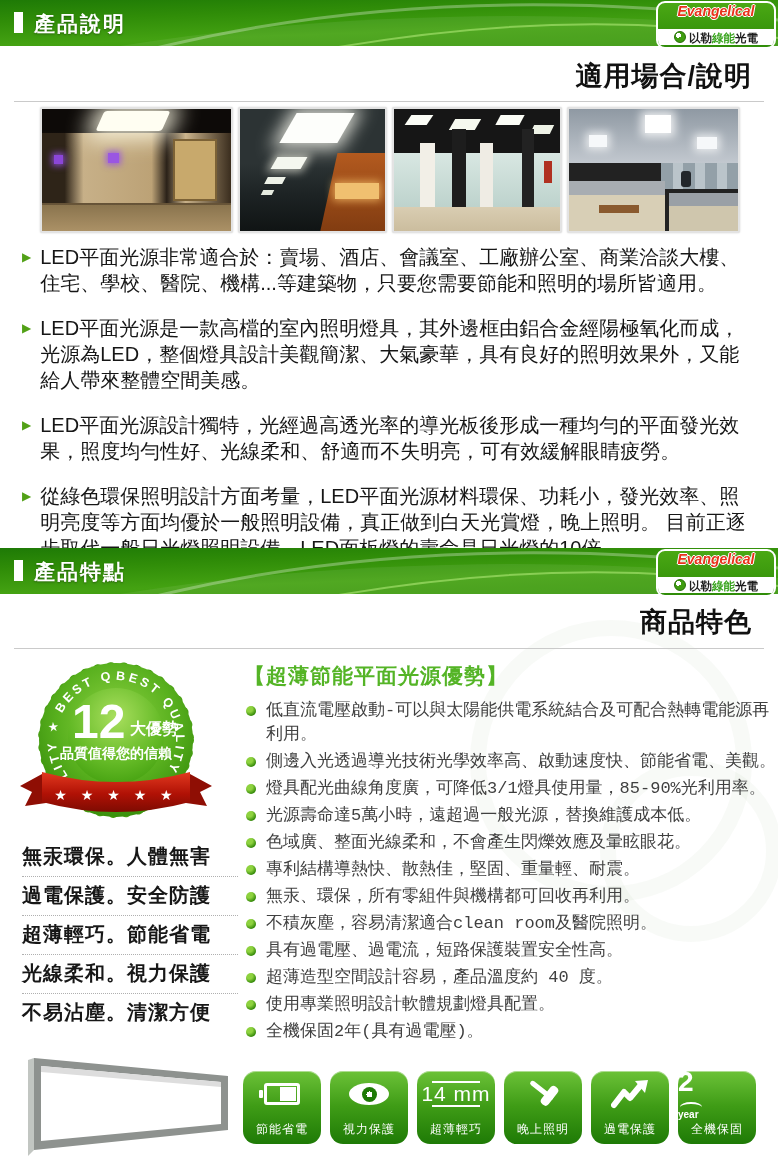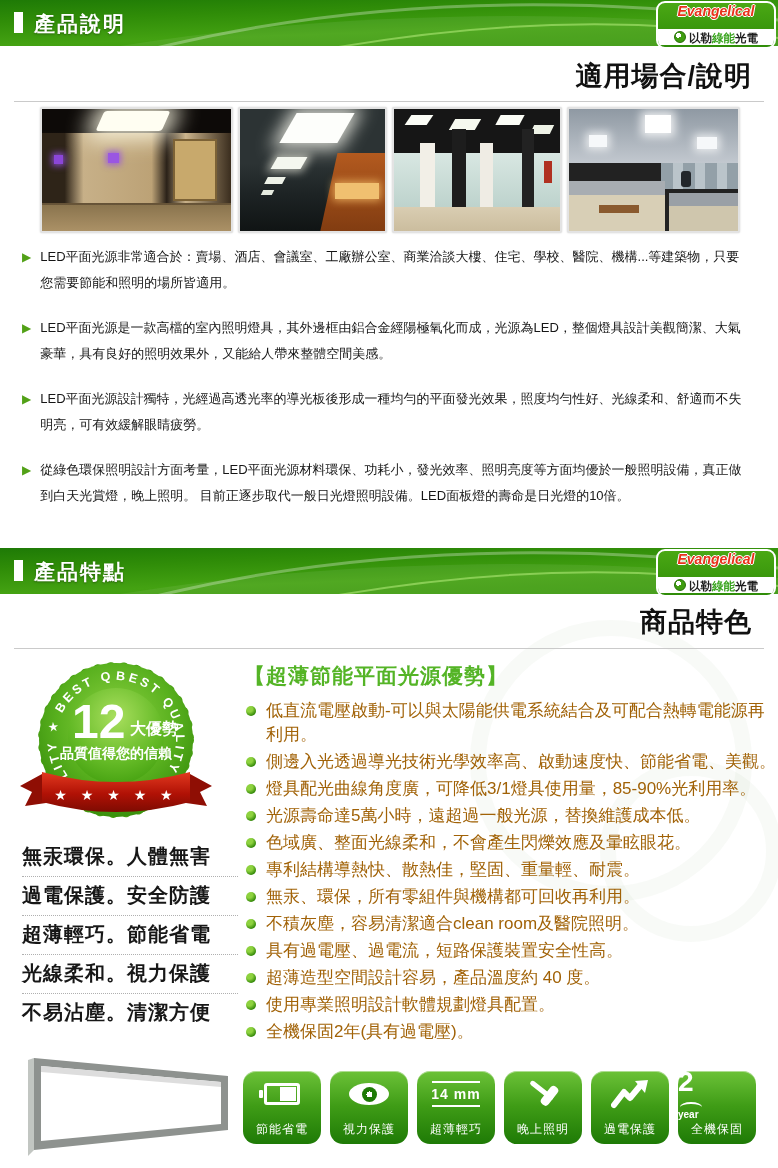--- a/index.html
+++ b/index.html
@@ -80,21 +80,21 @@
   .p4 .win{left:92px;top:54px;right:0;height:26px;background:repeating-linear-gradient(90deg,#93a0a8 0 12px,#bac4ca 12px 22px);}
   .p4 .cub1{left:0;top:72px;width:96px;height:54px;background:linear-gradient(180deg,#a8adb2 0 26%,#d8cfb6 26% 100%);}
   .p4 .cub2{left:100px;top:84px;width:73px;height:42px;background:linear-gradient(180deg,#9aa0a6 0 30%,#cfc6ad 30% 100%);}
   .p4 .desk{left:30px;top:96px;width:40px;height:8px;background:#8a5a2e;}
   .p4 .fig{left:112px;top:62px;width:10px;height:16px;background:#22262a;border-radius:3px;}
 
   
   .paras{position:absolute;left:22px;top:244px;width:726px;}
   .para{display:flex;margin:0 0 19px 0;}
   .arw{flex:0 0 auto;color:#52a117;font-size:12px;line-height:26px;margin-right:9px;}
-  .para p{margin:0;font-size:13px;line-height:26px;color:#161616;}
+  .para p{margin:0;font-size:20px;line-height:26px;color:#161616;}
 
   
   .wm{position:absolute;border:16px solid rgba(120,165,95,.05);border-radius:50%;}
 
   
   .badge{position:absolute;left:20px;top:656px;}
 
   
   .features{position:absolute;left:22px;top:838px;width:216px;}
   .feat{font-size:20px;font-weight:700;letter-spacing:1px;color:#171717;
@@ -103,40 +103,40 @@
 
   
   .panel-img{position:absolute;left:24px;top:1046px;}
 
   
   .advcol{position:absolute;left:244px;top:662px;width:532px;}
   .adv-title{margin:0 0 9px 0;font-size:21px;font-weight:700;color:#54b426;letter-spacing:1px;}
   .adv{display:flex;margin-bottom:3px;}
   .dot{flex:0 0 auto;width:10px;height:10px;border-radius:50%;margin:7px 10px 0 2px;
        background:radial-gradient(circle at 35% 30%,#8ed23f 0 3px,#2f8506 75%);}
-  .adv p{margin:0;font-size:17px;line-height:24px;color:#a16207;}
+  .adv p{margin:0;font-size:17px;line-height:24px;color:#404040;font-family:Liberation Mono, monospace;}
 
   
   .tiles{position:absolute;left:243px;top:1071px;display:flex;gap:9px;}
   .tile{width:78px;height:73px;border-radius:13px;position:relative;
         background:linear-gradient(180deg,#6cc238 0%,#3f9c16 48%,#1e7a06 100%);
         box-shadow:inset 0 1px 0 rgba(255,255,255,.45);}
   .ticon{height:46px;display:flex;align-items:center;justify-content:center;flex-direction:column;}
   .tlabel{position:absolute;left:0;right:0;bottom:6px;text-align:center;font-size:12px;color:#fff;letter-spacing:1px;}
   
   .battery{width:36px;height:22px;border:3px solid #fff;border-radius:3px;position:relative;box-sizing:border-box;}
   .battery::before{content:"";position:absolute;left:-8px;top:4px;width:4px;height:8px;background:#fff;border-radius:1px;}
   .battery::after{content:"";position:absolute;right:1px;top:1px;bottom:1px;width:16px;background:#fff;}
   
   .eye{width:40px;height:22px;background:#fff;border-radius:50%;display:flex;align-items:center;justify-content:center;}
   .iris{width:15px;height:15px;border-radius:50%;background:radial-gradient(circle,#fff 0 3px,#1e7a06 3px 100%);}
   
   .thick{display:flex;flex-direction:column;align-items:center;gap:2px;}
   .thick .ln{width:48px;height:0;border-top:2px solid #fff;}
-  .thick .val{font-size:14px;font-weight:700;color:#fff;letter-spacing:1px;line-height:18px;}
+  .thick .val{font-size:21px;font-weight:400;color:#fff;letter-spacing:1px;line-height:18px;}
 
   
   .warr{display:flex;align-items:flex-start;color:#fff;position:relative;}
   .warr .big{font-size:28px;font-weight:800;line-height:28px;}
   .warr .small{font-size:10px;font-weight:700;line-height:13px;margin-top:12px;position:relative;text-align:center;}
   .warr .arc{position:absolute;top:-6px;left:2px;width:22px;height:8px;border-top:2px solid #fff;border-radius:50%;}
 </style>
 </head>
 <body>
 

